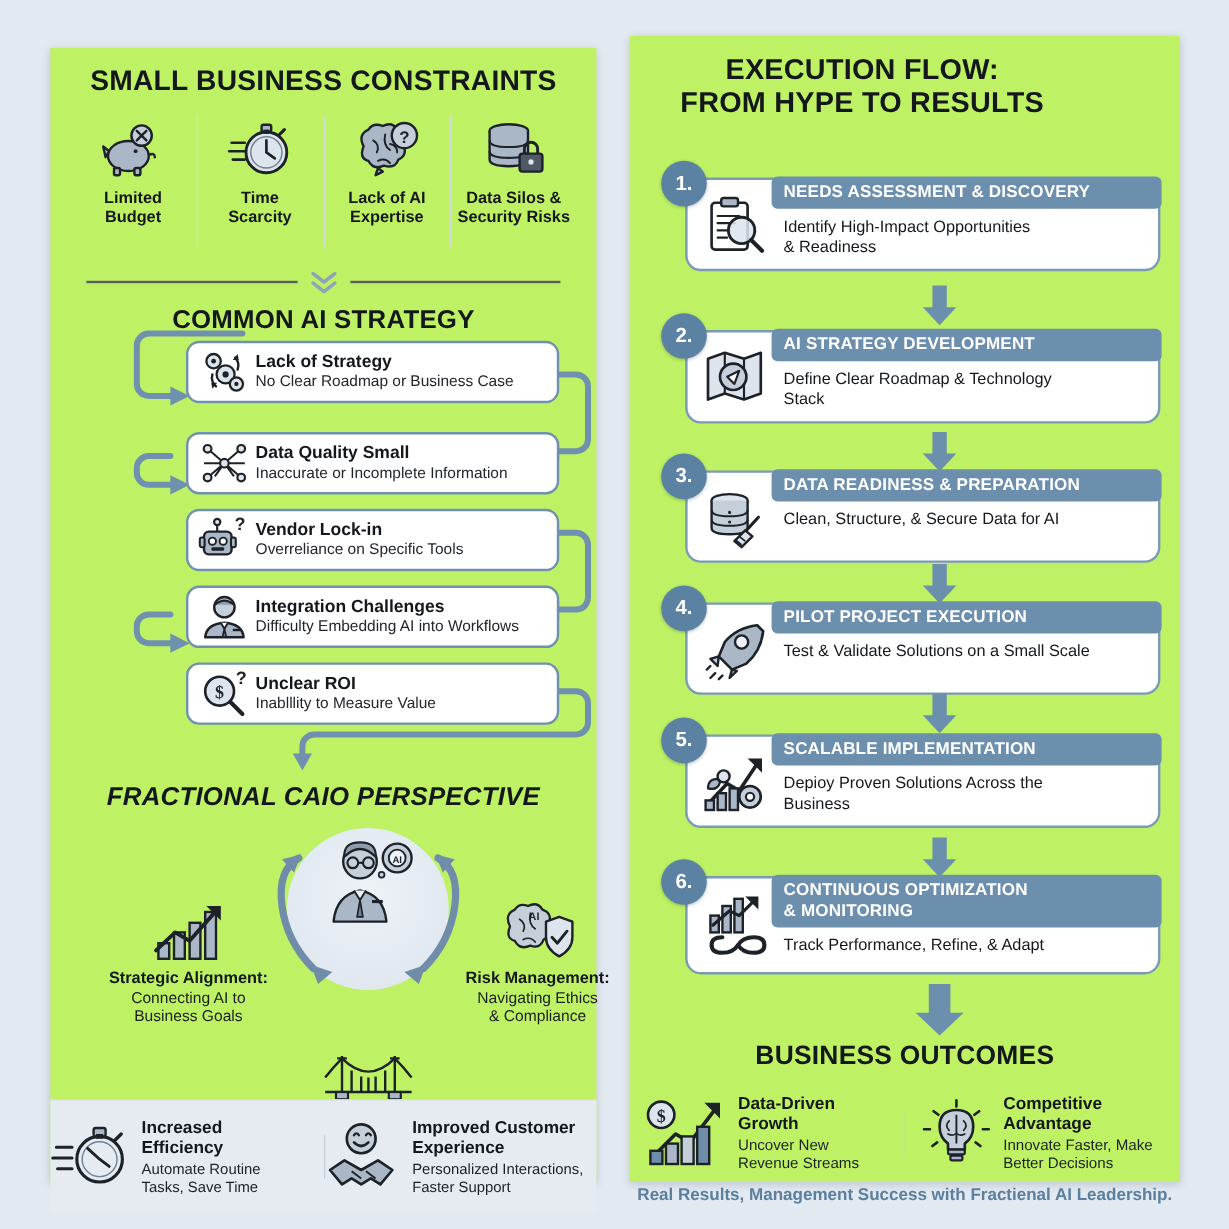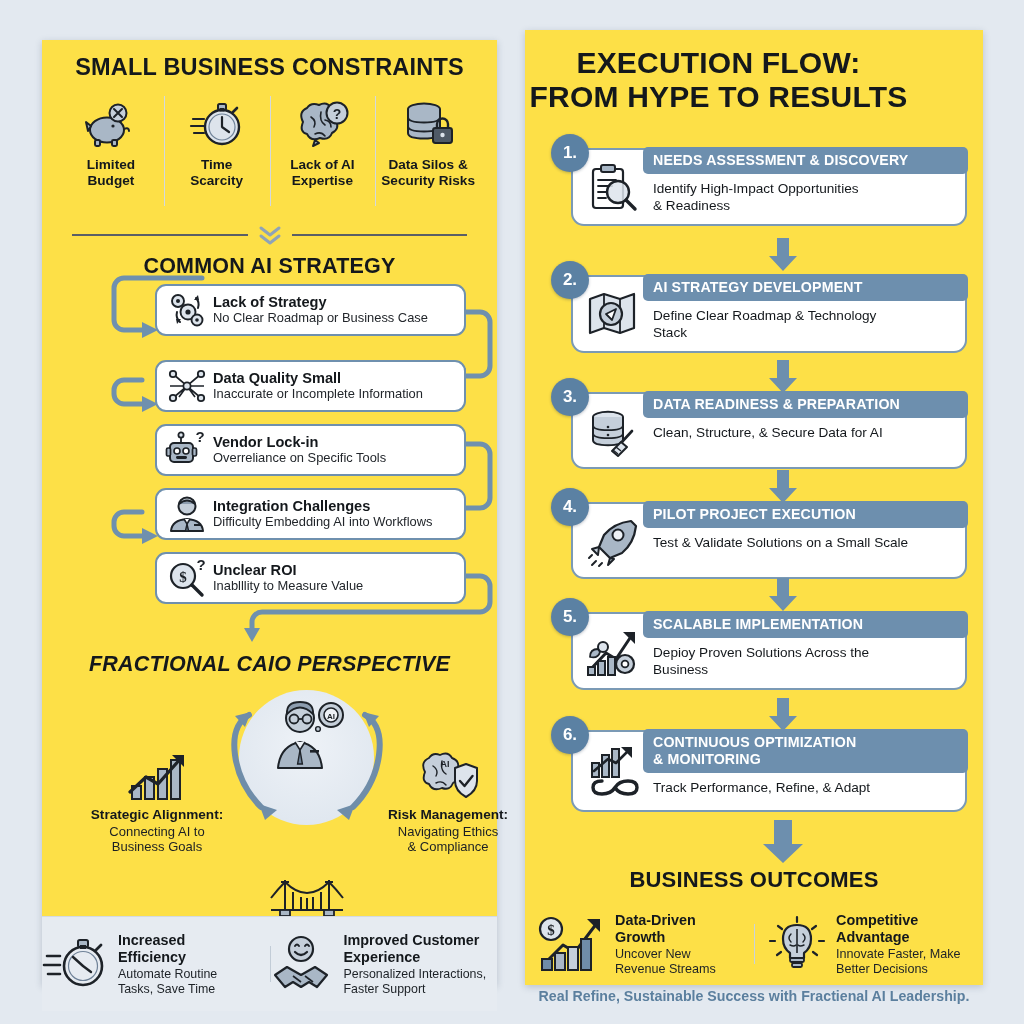--- a/index.html
+++ b/index.html
@@ -8,21 +8,21 @@
     background:#e3e9f0;
     font-family:"Liberation Sans", sans-serif;
     overflow:hidden;
     position:relative;
   }
   .stage{position:absolute;inset:0;}
 
   
   .panel{
     position:absolute;
-    background:#fde047;
+    background:#bef264;
     box-shadow:0 2px 7px rgba(40,60,85,.22);
   }
   #left-panel{left:42px;top:40px;width:455px;height:945px;}
   #right-panel{left:525px;top:30px;width:458px;height:955px;}
 
   
   .h1{
     font-weight:bold;color:#14181c;text-align:center;
     letter-spacing:.2px;line-height:1.12;
   }
@@ -101,21 +101,21 @@
   .benefit{flex:1;display:flex;align-items:center;gap:9px;position:relative;padding:0 1px;}
   .benefit + .benefit:before{
     content:"";position:absolute;left:0;top:14px;bottom:14px;width:1px;background:#c2ccd7;
   }
   .b-txt{line-height:1.16;}
   .b-title{font-size:14.4px;font-weight:bold;color:#14181c;}
   .b-sub{font-size:12.4px;color:#1c2126;margin-top:2px;}
 
   
   #flow-title{
-    position:absolute;left:0;top:16px;width:387px;font-size:30px;
+    position:absolute;left:0;top:16px;width:387px;font-size:24px;
   }
 
   .step{position:absolute;left:46px;width:396px;}
   .step-num{
     position:absolute;left:-20px;top:-14px;width:38px;height:38px;border-radius:50%;
     background:#5b81a3;color:#fff;font-size:17px;font-weight:bold;
     display:flex;align-items:center;justify-content:center;z-index:4;
     box-shadow:0 1px 3px rgba(30,50,75,.3);
   }
   .step-body{
@@ -683,15 +683,15 @@
             </g>
           </svg>
         </div>
         <div class="o-txt">
           <div class="o-title">Competitive<br>Advantage</div>
           <div class="o-sub">Innovate Faster, Make<br>Better Decisions</div>
         </div>
       </div>
     </div>
 
-    <div id="tagline">Real Refine, Sustainable Success with Fractienal AI Leadership.</div>
+    <div id="tagline">Real Results, Management Success with Fractienal AI Leadership.</div>
   </div>
 </div>
 
 </body></html>

